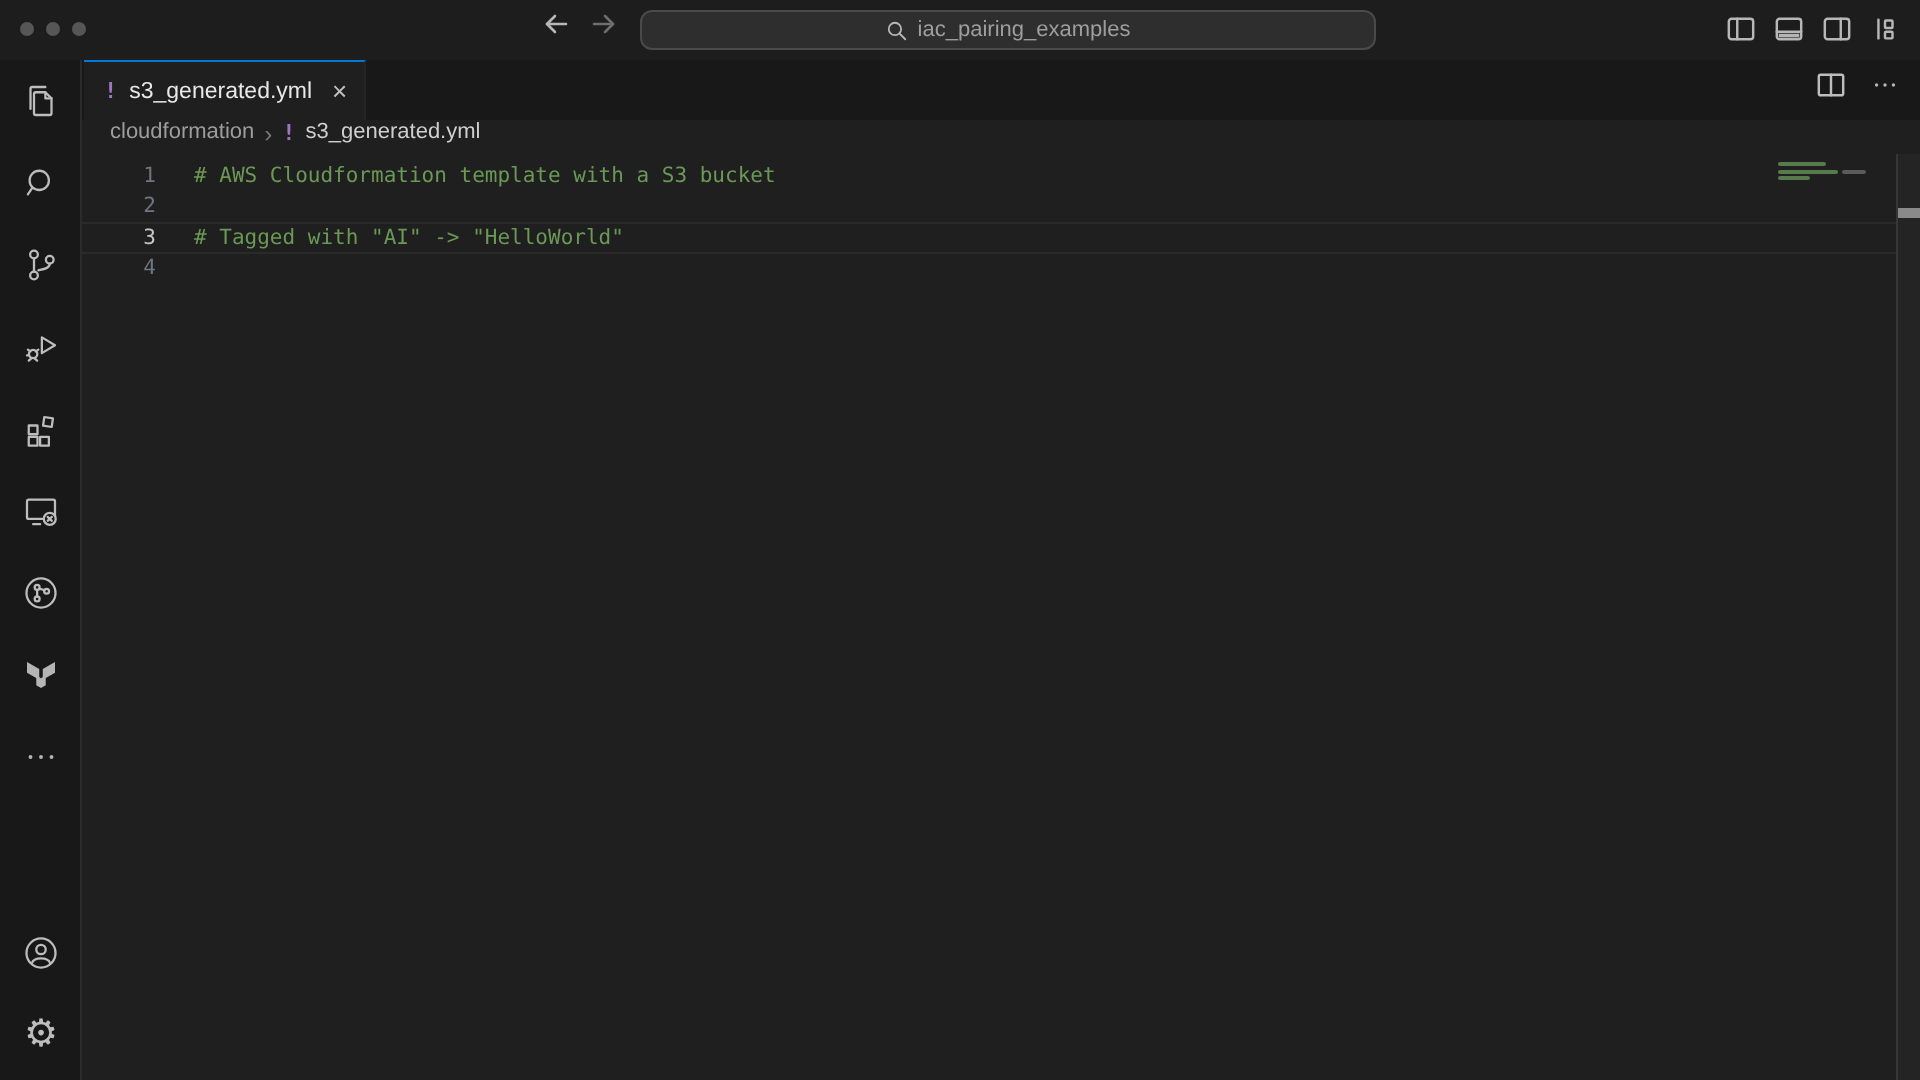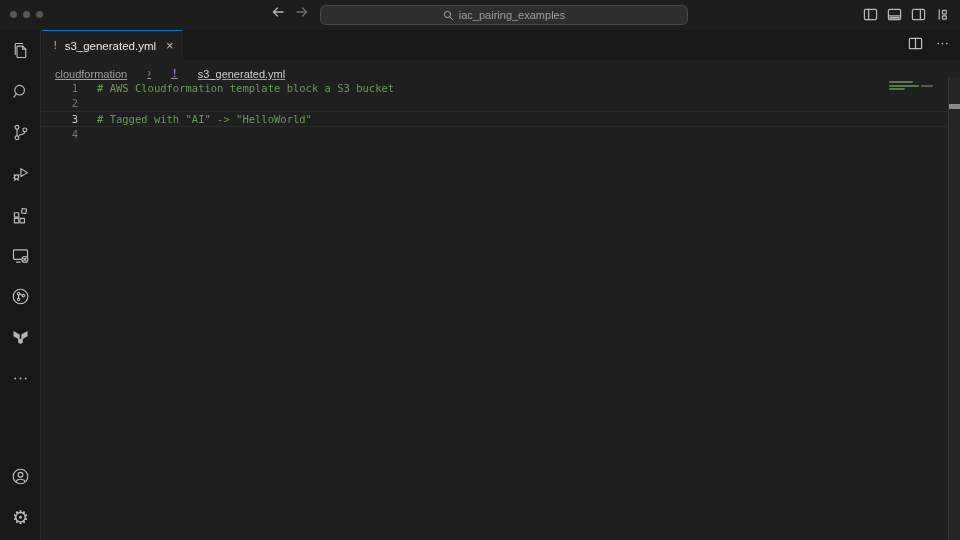--- a/index.html
+++ b/index.html
@@ -41,22 +41,22 @@
   .tab { position:absolute; left:1px; top:0; width:141px; height:30px; background:#1f1f1f;
          border-top:1.5px solid #0078d4; border-right:1px solid #252525;
          display:flex; align-items:center; padding:0 8px 0 10px; gap:6px; }
   .yaml-bang { color:#a074c4; font-weight:bold; font-size:11px;
                font-family:"DejaVu Sans Mono", monospace; }
   .tab-label { color:#e8e8e8; font-size:11.5px; }
   .tab-close { color:#c0c0c0; font-size:13px; margin-left:4px; line-height:1; }
   .tab-actions { position:absolute; right:10px; top:0; height:30px;
                  display:flex; align-items:center; gap:12px; color:#b0b0b0; }
 
-  .breadcrumbs { width:100%; height:20px; background:#1f1f1f; display:flex; align-items:flex-end;
-                 padding-left:14px; gap:20px; font-size:11px; color:#9d9d9d;text-decoration:underline; }
+  .breadcrumbs { width:100%; height:20px; background:#1f1f1f; display:flex; align-items:flex-start;
+                 padding-left:14px; gap:5px; font-size:11px; color:#9d9d9d; }
   .bc-sep { color:#7a7a7a; font-size:12px; }
   .bc-file { color:#cfcfcf; }
 
   .editor { position:relative; width:100%; height:460px; background:#1f1f1f;
             font-family:"DejaVu Sans Mono", monospace; font-size:10.5px; }
   .lines { position:absolute; top:0; left:0; right:12px; }
   .line { display:flex; height:15.5px; align-items:center; }
   .line.active { box-shadow: inset 0 1px 0 #2a2a2a, inset 0 -1px 0 #2a2a2a; }
   .ln { width:37px; text-align:right; color:#6e7681; flex:none; }
   .line.active .ln { color:#c6c6c6; }
@@ -257,21 +257,21 @@
         <span>cloudformation</span>
         <span class="bc-sep">›</span>
         <span class="yaml-bang">!</span>
         <span class="bc-file">s3_generated.yml</span>
       </div>
 
       <div class="editor">
         <div class="lines">
           <div class="line">
             <span class="ln">1</span>
-            <span class="code"># AWS Cloudformation template block a S3 bucket</span>
+            <span class="code"># AWS Cloudformation template with a S3 bucket</span>
           </div>
           <div class="line">
             <span class="ln">2</span>
           </div>
           <div class="line active">
             <span class="ln">3</span>
             <span class="code"># Tagged with "AI" -&gt; "HelloWorld"</span>
           </div>
           <div class="line">
             <span class="ln">4</span>

